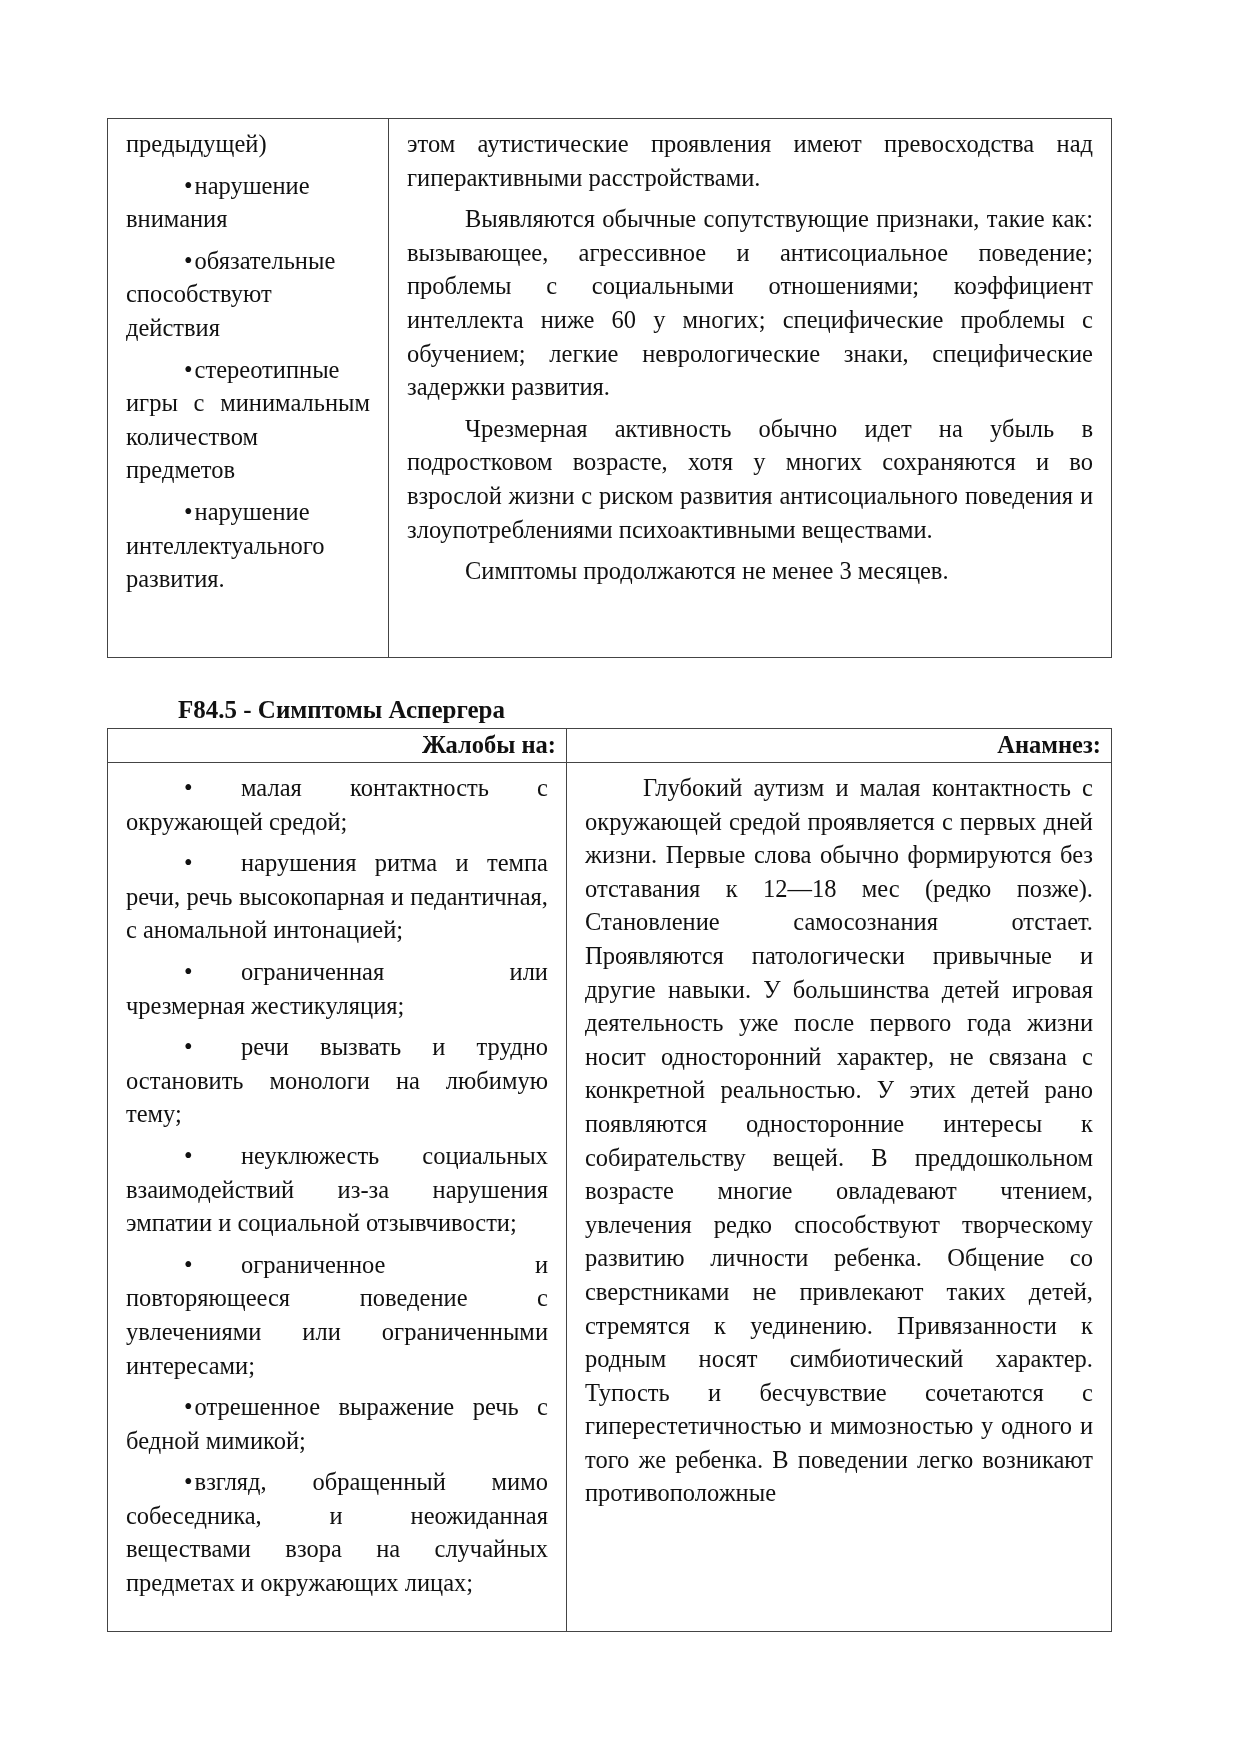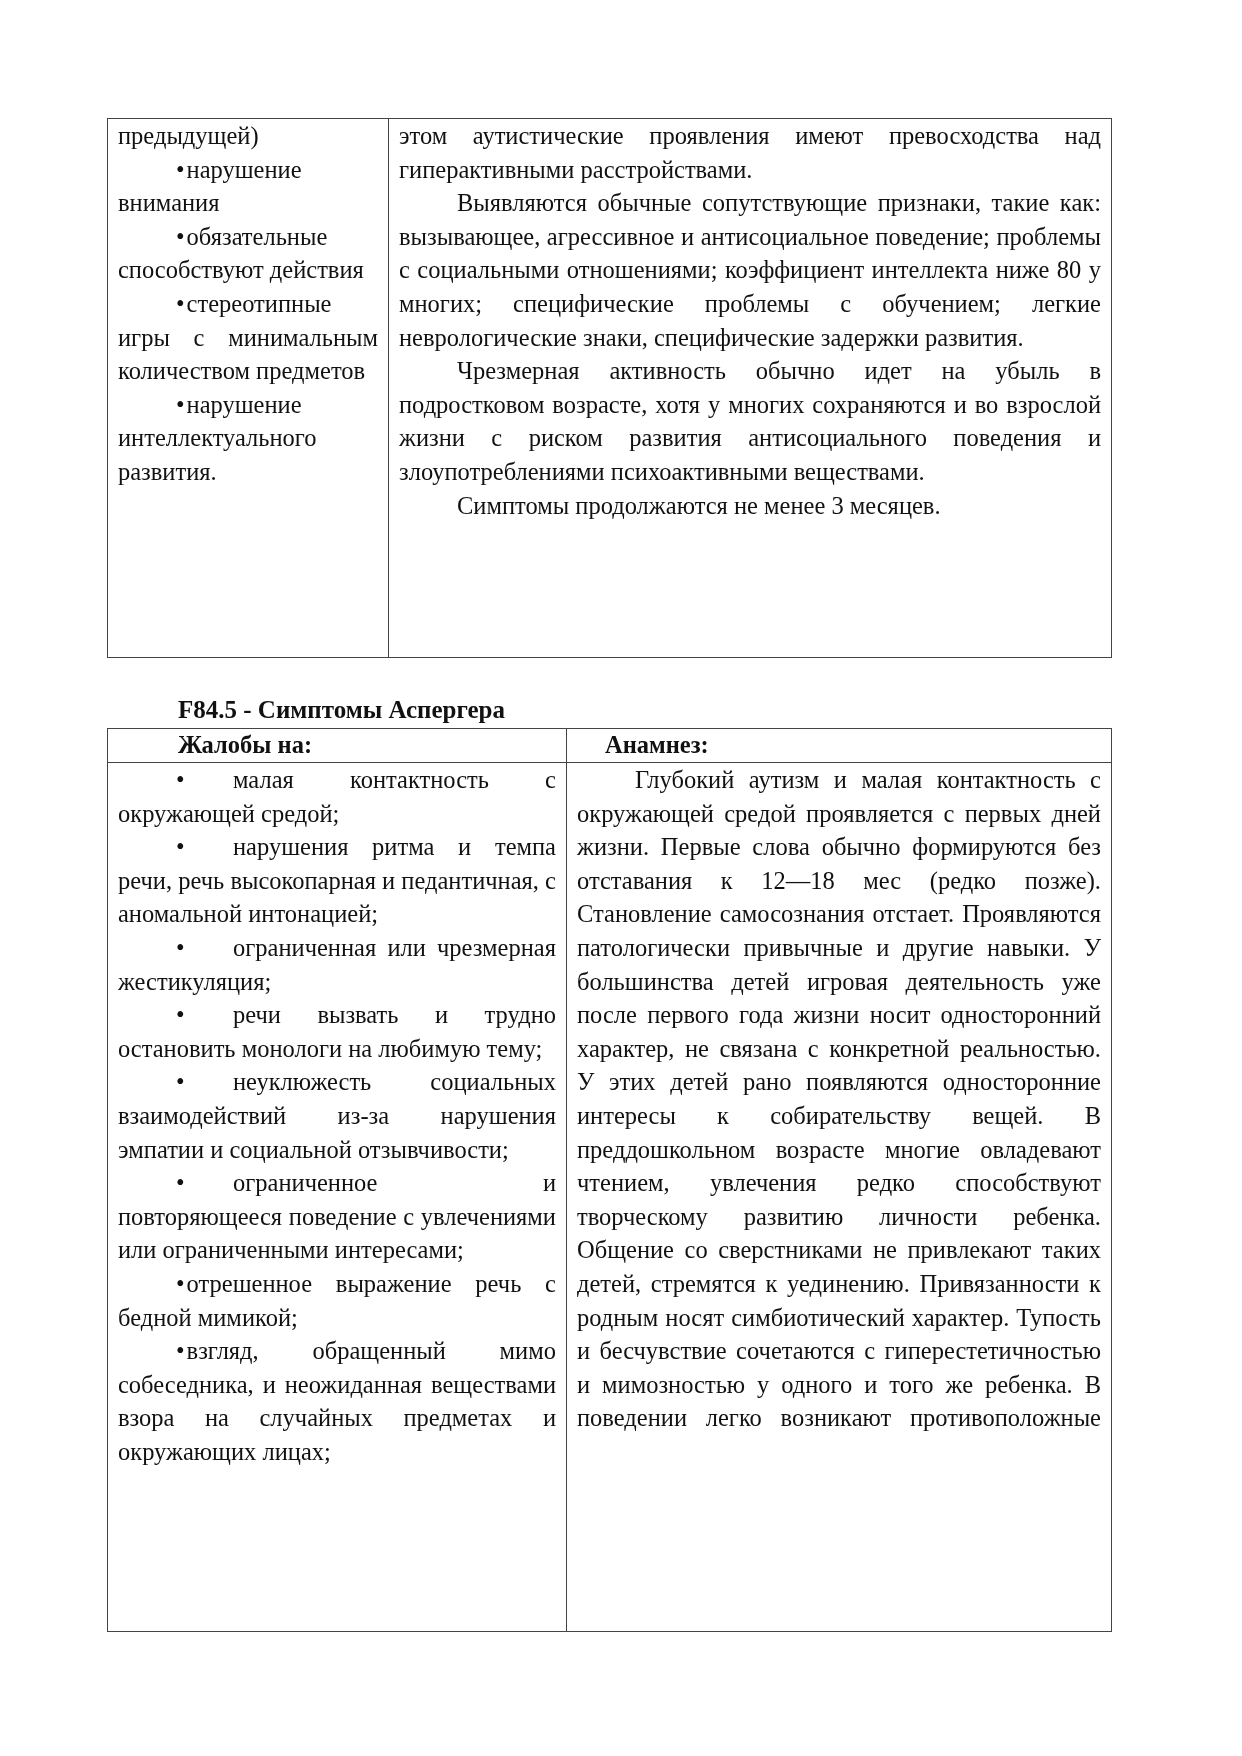--- a/index.html
+++ b/index.html
@@ -17,21 +17,21 @@
     font-size: 24.5px;
     line-height: 33.6px;
   }
   table.doc td, table.doc th {
     border: 1.5px solid #444444;
     vertical-align: top;
     padding: 0 10px;
     text-align: justify;
     font-weight: normal;
   }
-  table.doc td p, table.doc th p { margin: 0; }
+  table.doc td p, table.doc th p { margin: 8px; }
 
   
   #t1 { left: 107px; top: 118px; width: 1004px; }
   #t1 col.c1 { width: 281px; }
   #t1 col.c2 { width: 723px; }
   #t1 td { height: 538px; }
 
   .indent { text-indent: 58px; }
   .li-tight { text-indent: 58px; }
   .bullet::before { content: "\2022"; margin-right: 2px; }
@@ -40,21 +40,21 @@
   .section-title {
     position: absolute; left: 178px; top: 694px;
     font-size: 25px; font-weight: bold; line-height: 32px;
     font-family: "Liberation Serif", "DejaVu Serif", serif;
   }
 
   
   #t2 { left: 107px; top: 728px; width: 1004px; }
   #t2 col.c1 { width: 459px; }
   #t2 col.c2 { width: 545px; }
-  #t2 th { font-weight: bold; text-align: left; height: 33px; line-height: 32px; }
+  #t2 th { font-weight: bold; text-align: right; height: 33px; line-height: 32px; }
   #t2 th.h1 { padding-left: 70px; }
   #t2 th.h2 { padding-left: 38px; }
   #t2 td { height: 868px; }
 
   .wide-bullet { text-indent: 58px; }
   .wide-bullet .bdot {
     display: inline-block; width: 57px; text-indent: 0;
   }
   .justify-last { text-align-last: justify; }
 </style>
@@ -72,21 +72,21 @@
         <tr>
       <td>
         <p style="text-align:left">предыдущей)</p>
         <p class="li-tight"><span class="bullet"></span><span>нарушение внимания</span></p>
         <p class="li-tight"><span class="bullet"></span><span>обязательные способствуют действия</span></p>
         <p class="li-tight"><span class="bullet"></span><span>стереотипные игры с минимальным количеством предметов</span></p>
         <p class="li-tight"><span class="bullet"></span><span>нарушение интеллектуального развития.</span></p>
       </td>
       <td>
         <p>этом аутистические проявления имеют превосходства над гиперактивными расстройствами.</p>
-        <p class="indent">Выявляются обычные сопутствующие признаки, такие как: вызывающее, агрессивное и антисоциальное поведение; проблемы с социальными отношениями; коэффициент интеллекта ниже 80 у многих; специфические проблемы с обучением; легкие неврологические знаки, специфические задержки развития.</p>
+        <p class="indent">Выявляются обычные сопутствующие признаки, такие как: вызывающее, агрессивное и антисоциальное поведение; проблемы с социальными отношениями; коэффициент интеллекта ниже 60 у многих; специфические проблемы с обучением; легкие неврологические знаки, специфические задержки развития.</p>
         <p class="indent">Чрезмерная активность обычно идет на убыль в подростковом возрасте, хотя у многих сохраняются и во взрослой жизни с риском развития антисоциального поведения и злоупотреблениями психоактивными веществами.</p>
         <p class="indent">Симптомы продолжаются не менее 3 месяцев.</p>
       </td>
     </tr>
   </tbody>
     </table>
 
   <div class="section-title">F84.5 - Симптомы Аспергера</div>
 
   <table class="doc" id="t2">

